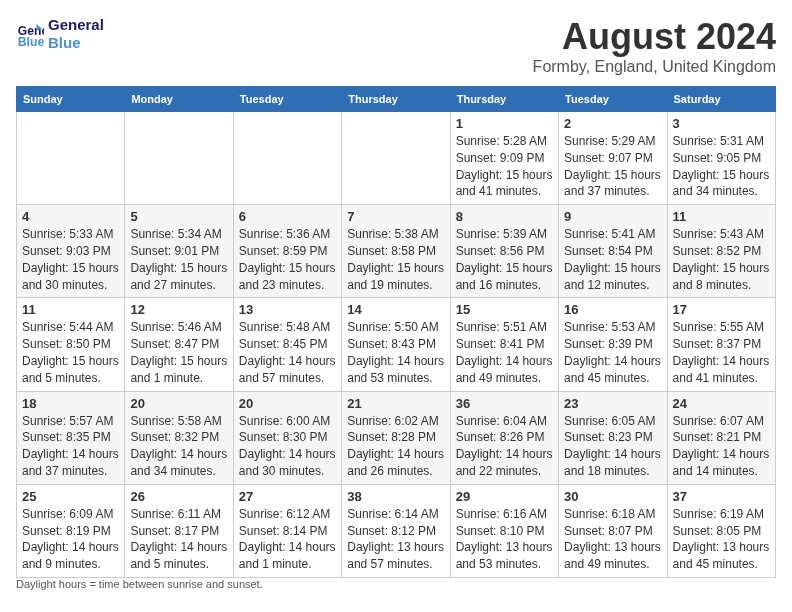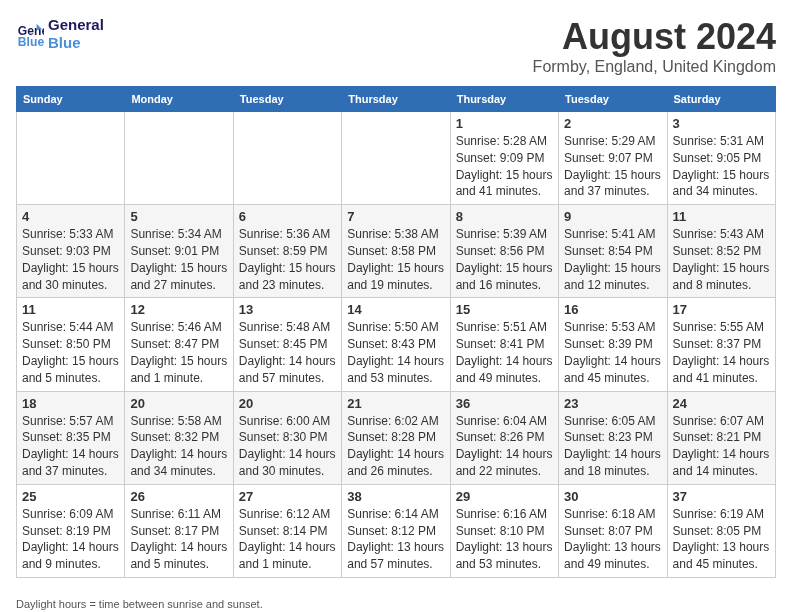--- a/index.html
+++ b/index.html
@@ -70,21 +70,21 @@
     }
     .day-info {
       color: #333;
       font-size: 12px;
       line-height: 1.4;
     }
     .empty-cell {
       background: #fff !important;
     }
     .footer-note {
-      margin-top: 20px;
+      margin-top: 0;
       font-size: 11px;
       color: #555;
       text-align: left;
     }
   </style>
 </head>
 <body>
 
 <div class="header-area">
   <div class="logo">

